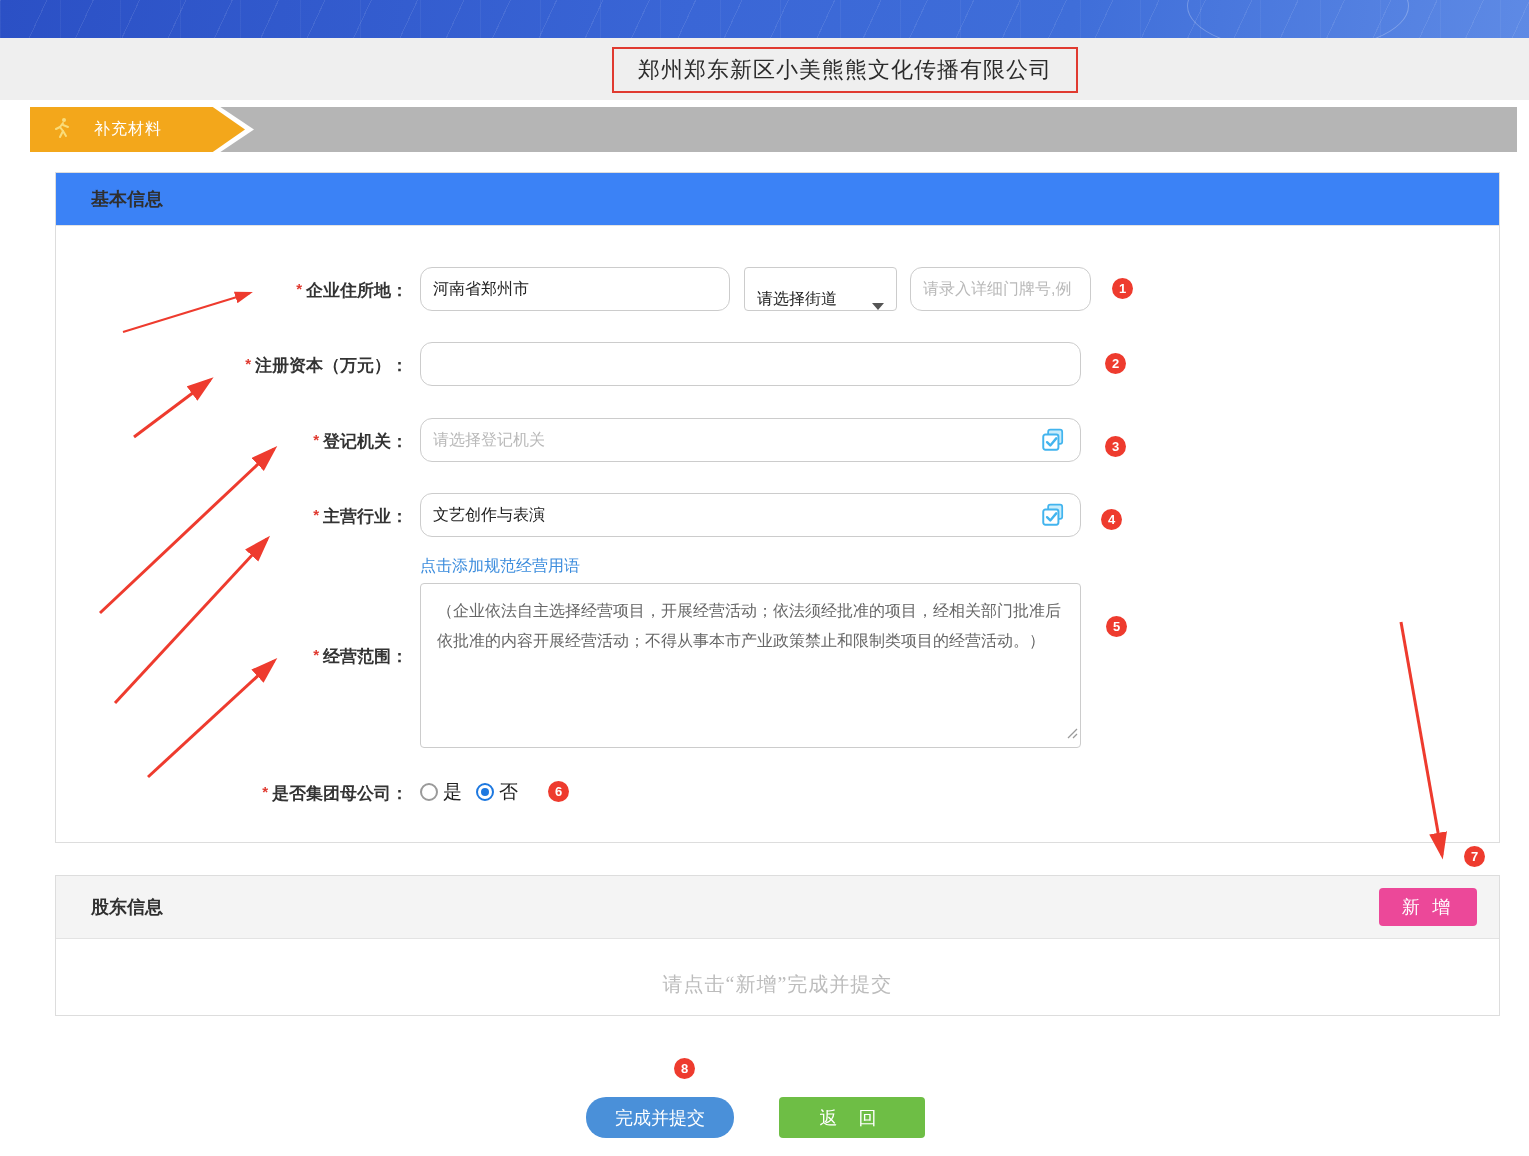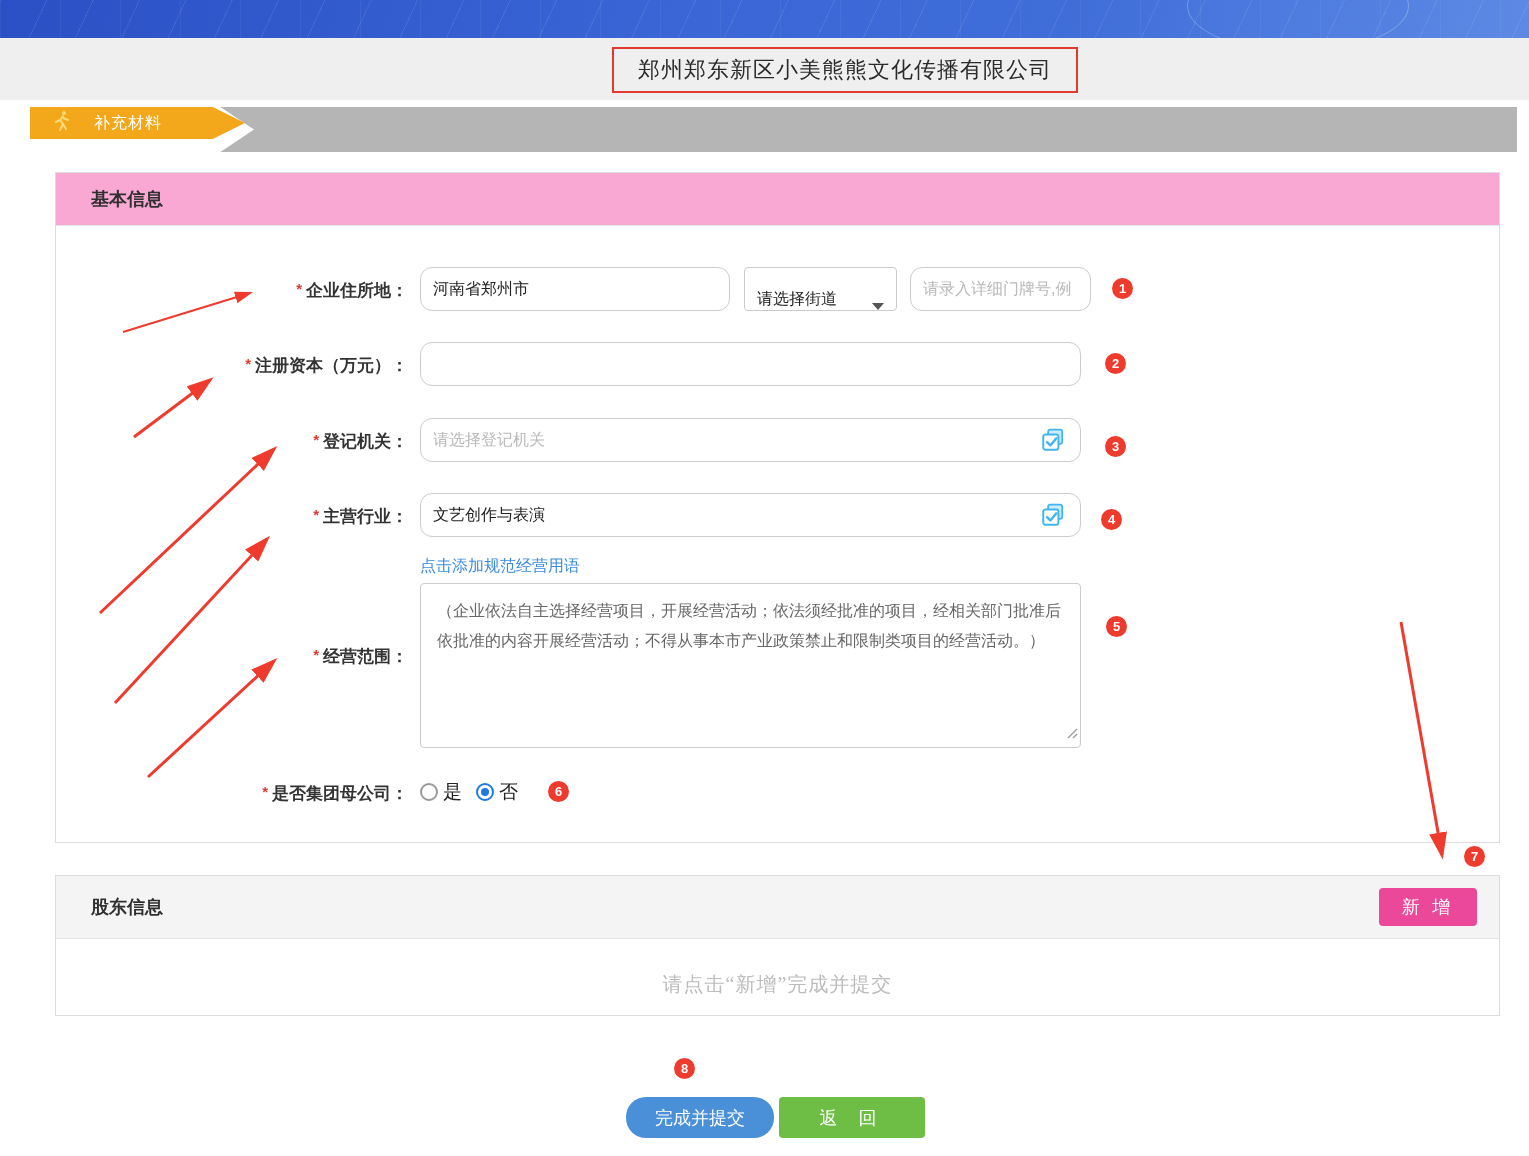--- a/index.html
+++ b/index.html
@@ -20,32 +20,32 @@
   .title-strip { position:absolute; left:0; top:38px; width:1529px; height:62px; background:#efefef; }
   .company-box { position:absolute; left:612px; top:47px; width:466px; height:46px;
     border:2px solid #e03a30; display:flex; align-items:center; justify-content:center; }
   .company-box span { font-size:22px; font-weight:normal; color:#2b2b2b; letter-spacing:1px; }
 
   
   .tabbar { position:absolute; left:30px; top:107px; right:12px; height:45px; background:#b5b5b5; }
   .tab-wrap { position:absolute; left:30px; top:107px; width:224px; height:45px; }
   .tab-white { position:absolute; left:0; top:0; width:224px; height:45px; background:#fff;
     clip-path:polygon(0 0,85% 0,100% 50%,85% 100%,0 100%); }
-  .tab-orange { position:absolute; left:0; top:0; width:215px; height:32px; background:#f3a71b;
+  .tab-orange { position:absolute; left:0; top:0; width:215px; height:45px; background:#f3a71b;
     clip-path:polygon(0 0,85% 0,100% 50%,85% 100%,0 100%);
     display:flex; align-items:center; }
   .tab-orange .runner { margin-left:22px; }
   .tab-orange .lbl { color:#fff; font-size:16px; margin-left:22px; letter-spacing:1px; }
 
   
   .panel { position:absolute; left:55px; width:1445px; background:#fff;
     border:1px solid #ddd; }
   .panel-basic { top:172px; height:671px; }
   .panel-share { top:875px; height:141px;font-family:Liberation Serif, serif; }
-  .panel-head { height:53px; background:#f9a8d4; border-bottom:1px solid #e3e3e3;
+  .panel-head { height:53px; background:#3b82f6; border-bottom:1px solid #e3e3e3;
     display:flex; align-items:center; padding-left:35px; }
   .panel-share .panel-head { height:63px; background:#f4f4f4; justify-content:space-between; padding-right:22px; }
   .panel-head h2 { font-size:18px; font-weight:bold; color:#2f2f2f; }
 
   
   .flabel { position:absolute; left:55px; width:353px; text-align:right;
     font-size:17px; font-weight:bold; color:#333; line-height:44px; white-space:nowrap; }
   .req { color:#e03a30; font-weight:bold; margin-right:4px; font-size:15px; vertical-align:2px; }
   .tinput { position:absolute; height:44px; border:1px solid #ccc; border-radius:12px;
     font-size:16px; color:#222; padding:0 12px; background:#fff; outline:none;
@@ -73,21 +73,21 @@
 
   
   .add-btn { width:98px; height:38px; background:#ec4899; color:#fff; font-size:18px;
     border:none; border-radius:4px; cursor:pointer; letter-spacing:4px; font-family:inherit; }
   .empty-hint { position:absolute; left:0; top:95px; width:100%; text-align:center;
     font-size:20px; color:#bcbcbc; letter-spacing:1px; }
 
   
   .btn { position:absolute; height:41px; border:none; border-radius:4px; color:#fff;
     font-size:18px; cursor:pointer; font-family:inherit; }
-  .btn-submit { left:626px; top:1097px; width:148px; background:#4a90d9;border-radius:20px; }
+  .btn-submit { left:586px; top:1097px; width:148px; background:#4a90d9;border-radius:20px; }
   .btn-back { left:779px; top:1097px; width:146px; background:#6ebe45; letter-spacing:8px; }
 
   
   .badge { position:absolute; width:21px; height:21px; border-radius:50%; background:#ee3b2e;
     color:#fff; font-size:13px; font-weight:bold; display:flex; align-items:center; justify-content:center; }
   .b1{left:1112px;top:278px} .b2{left:1105px;top:353px} .b3{left:1105px;top:436px}
   .b4{left:1101px;top:509px} .b5{left:1106px;top:616px} .b6{left:548px;top:781px}
   .b7{left:1464px;top:846px} .b8{left:674px;top:1058px}
   .arrows { position:absolute; left:0; top:0; width:1529px; height:1156px; pointer-events:none; }
 </style>

